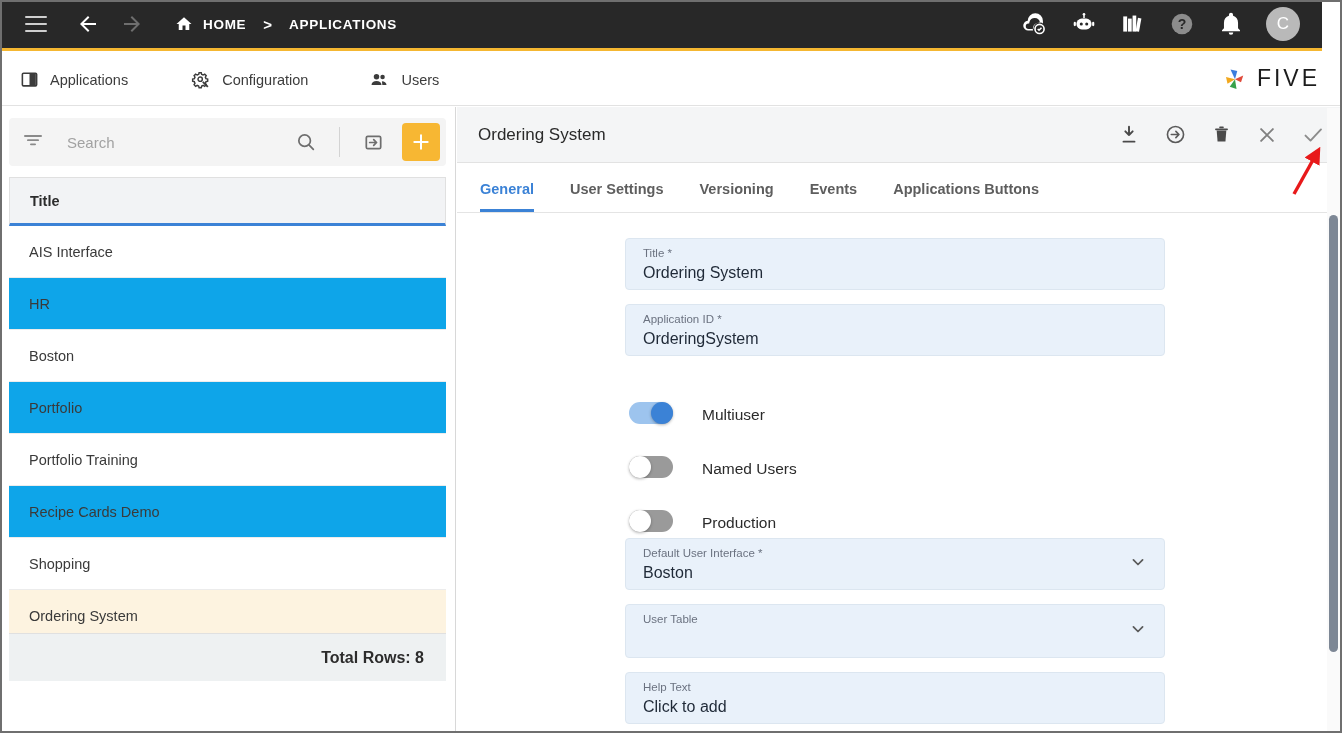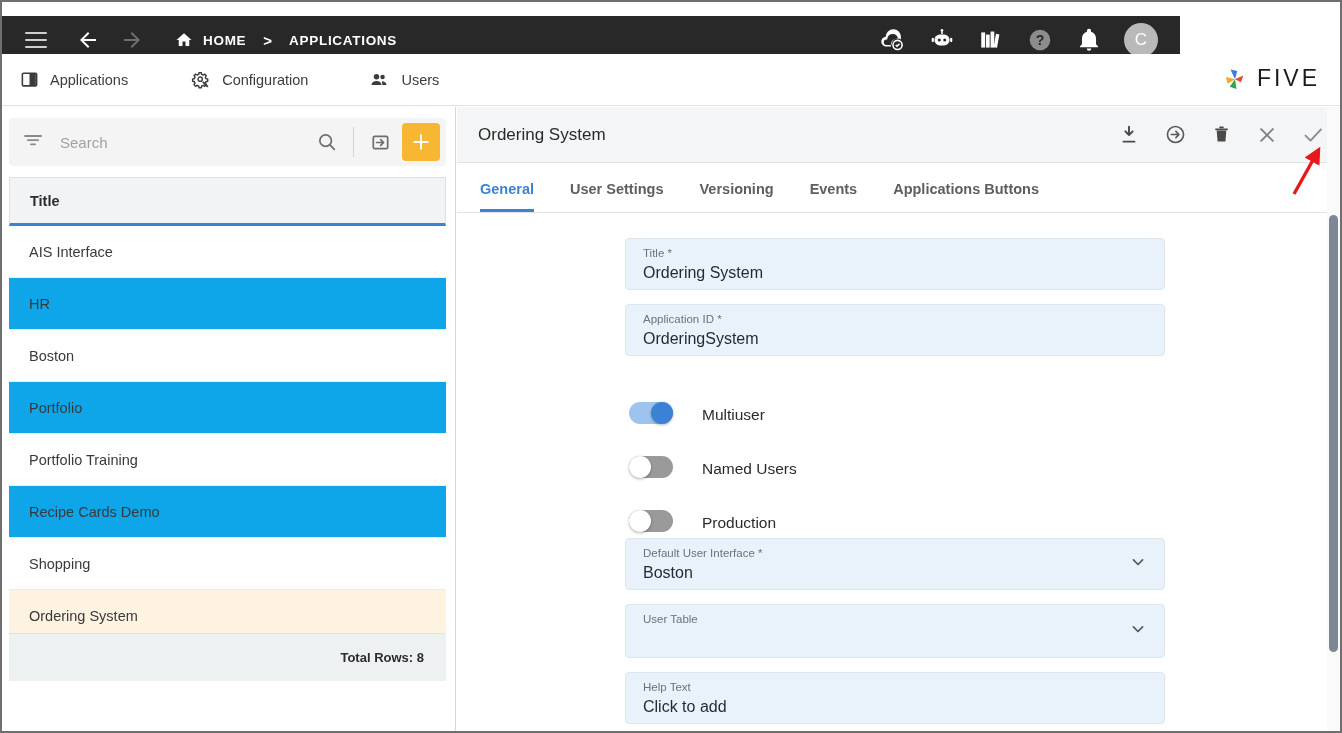--- a/index.html
+++ b/index.html
@@ -5,21 +5,21 @@
   * { box-sizing: border-box; margin: 0; padding: 0; }
   html, body {
     width: 1342px; height: 733px;
     font-family: "Liberation Sans", sans-serif;
     background: #ffffff;
     overflow: hidden;
   }
 
   
   .topbar {
-    position: absolute; left: 0; top: 16px; width: 1180px; height: 51px;
+    position: absolute; left: 0; top: 0; width: 1322px; height: 51px;
     background: #282828;
     display: flex; align-items: center;
     border-bottom: 3px solid #f5b731;
   }
   .hamburger { width: 22px; height: 16px; margin-left: 25px; display: flex; flex-direction: column; justify-content: space-between; cursor: pointer; }
   .hamburger span { display: block; height: 2px; background: #cfcfcf; border-radius: 1px; }
   .navarrow { margin-left: 28px; width: 26px; height: 26px; display: flex; align-items: center; justify-content: center; cursor: pointer; }
   .crumbs { display: flex; align-items: center; margin-left: 30px; }
   .crumb-home { display: flex; align-items: center; gap: 10px; cursor: pointer; }
   .crumb-txt { color: #ffffff; font-size: 13.5px; font-weight: bold; letter-spacing: 0.7px; }
@@ -46,21 +46,21 @@
   .logo { margin-left: auto; margin-right: 22px; display: flex; gap: 7px; }
   .logo-text { font-size: 23px; letter-spacing: 3px; color: #1c1c1c; font-weight: 300; }
 
   
   .leftpanel {
     position: absolute; left: 0; top: 107px; width: 456px; height: 626px;
     background: #ffffff; border-right: 1px solid #d8d8d8;
   }
   .searchbar {
     margin: 11px 9px 0 9px; height: 48px; background: #f4f4f4; border-radius: 4px;
-    display: flex; align-items: center; padding: 0 6px 0 14px;
+    display: flex; align-items: center; padding: 0 6px 0 14px; gap: 7px;
   }
   .filter-icon { width: 20px; cursor: pointer; }
   .search-input {
     flex: 1; border: none; background: transparent; outline: none;
     font-family: "Liberation Sans", sans-serif; font-size: 15px; color: #3c3c3c;
     margin-left: 17px;
   }
   .search-input::placeholder { color: #a2a2a2; }
   .sb-icon { width: 30px; height: 30px; display: flex; align-items: center; justify-content: center; cursor: pointer; }
   .sb-div { width: 1px; height: 30px; background: #d3d3d3; margin: 0 11px; }
@@ -82,21 +82,21 @@
     border-bottom: 1px solid #ececec; font-size: 14.5px; color: #3a3a3a; cursor: pointer;
   }
   .grow.alt { background: #0ea5e9; }
   .grow.sel { background: #fdf3e0; }
 
   .gridfoot {
     margin: 0 9px; height: 48px; background: #eef1f2;
     display: flex; align-items: center; justify-content: flex-end; padding-right: 22px;
     border-top: 1px solid #e0e0e0;
   }
-  .gridfoot-txt { font-size: 13px; font-weight: bold; color: #2c2c2c; }
+  .gridfoot-txt { font-size: 16px; font-weight: bold; color: #2c2c2c; }
 
   
   .rightpanel { position: absolute; left: 457px; top: 107px; width: 885px; height: 626px; background: #ffffff; }
   .rp-head {
     height: 56px; background: #f4f5f6; border-bottom: 1px solid #e2e2e2;
     display: flex; align-items: center; padding: 0 16px 0 21px;
   }
   .rp-title { font-size: 17px; color: #2a2a2a; }
   .rp-actions { margin-left: auto; display: flex; align-items: center; gap: 20px; }
   .rp-act { width: 26px; height: 26px; display: flex; align-items: center; justify-content: center; cursor: pointer; }

